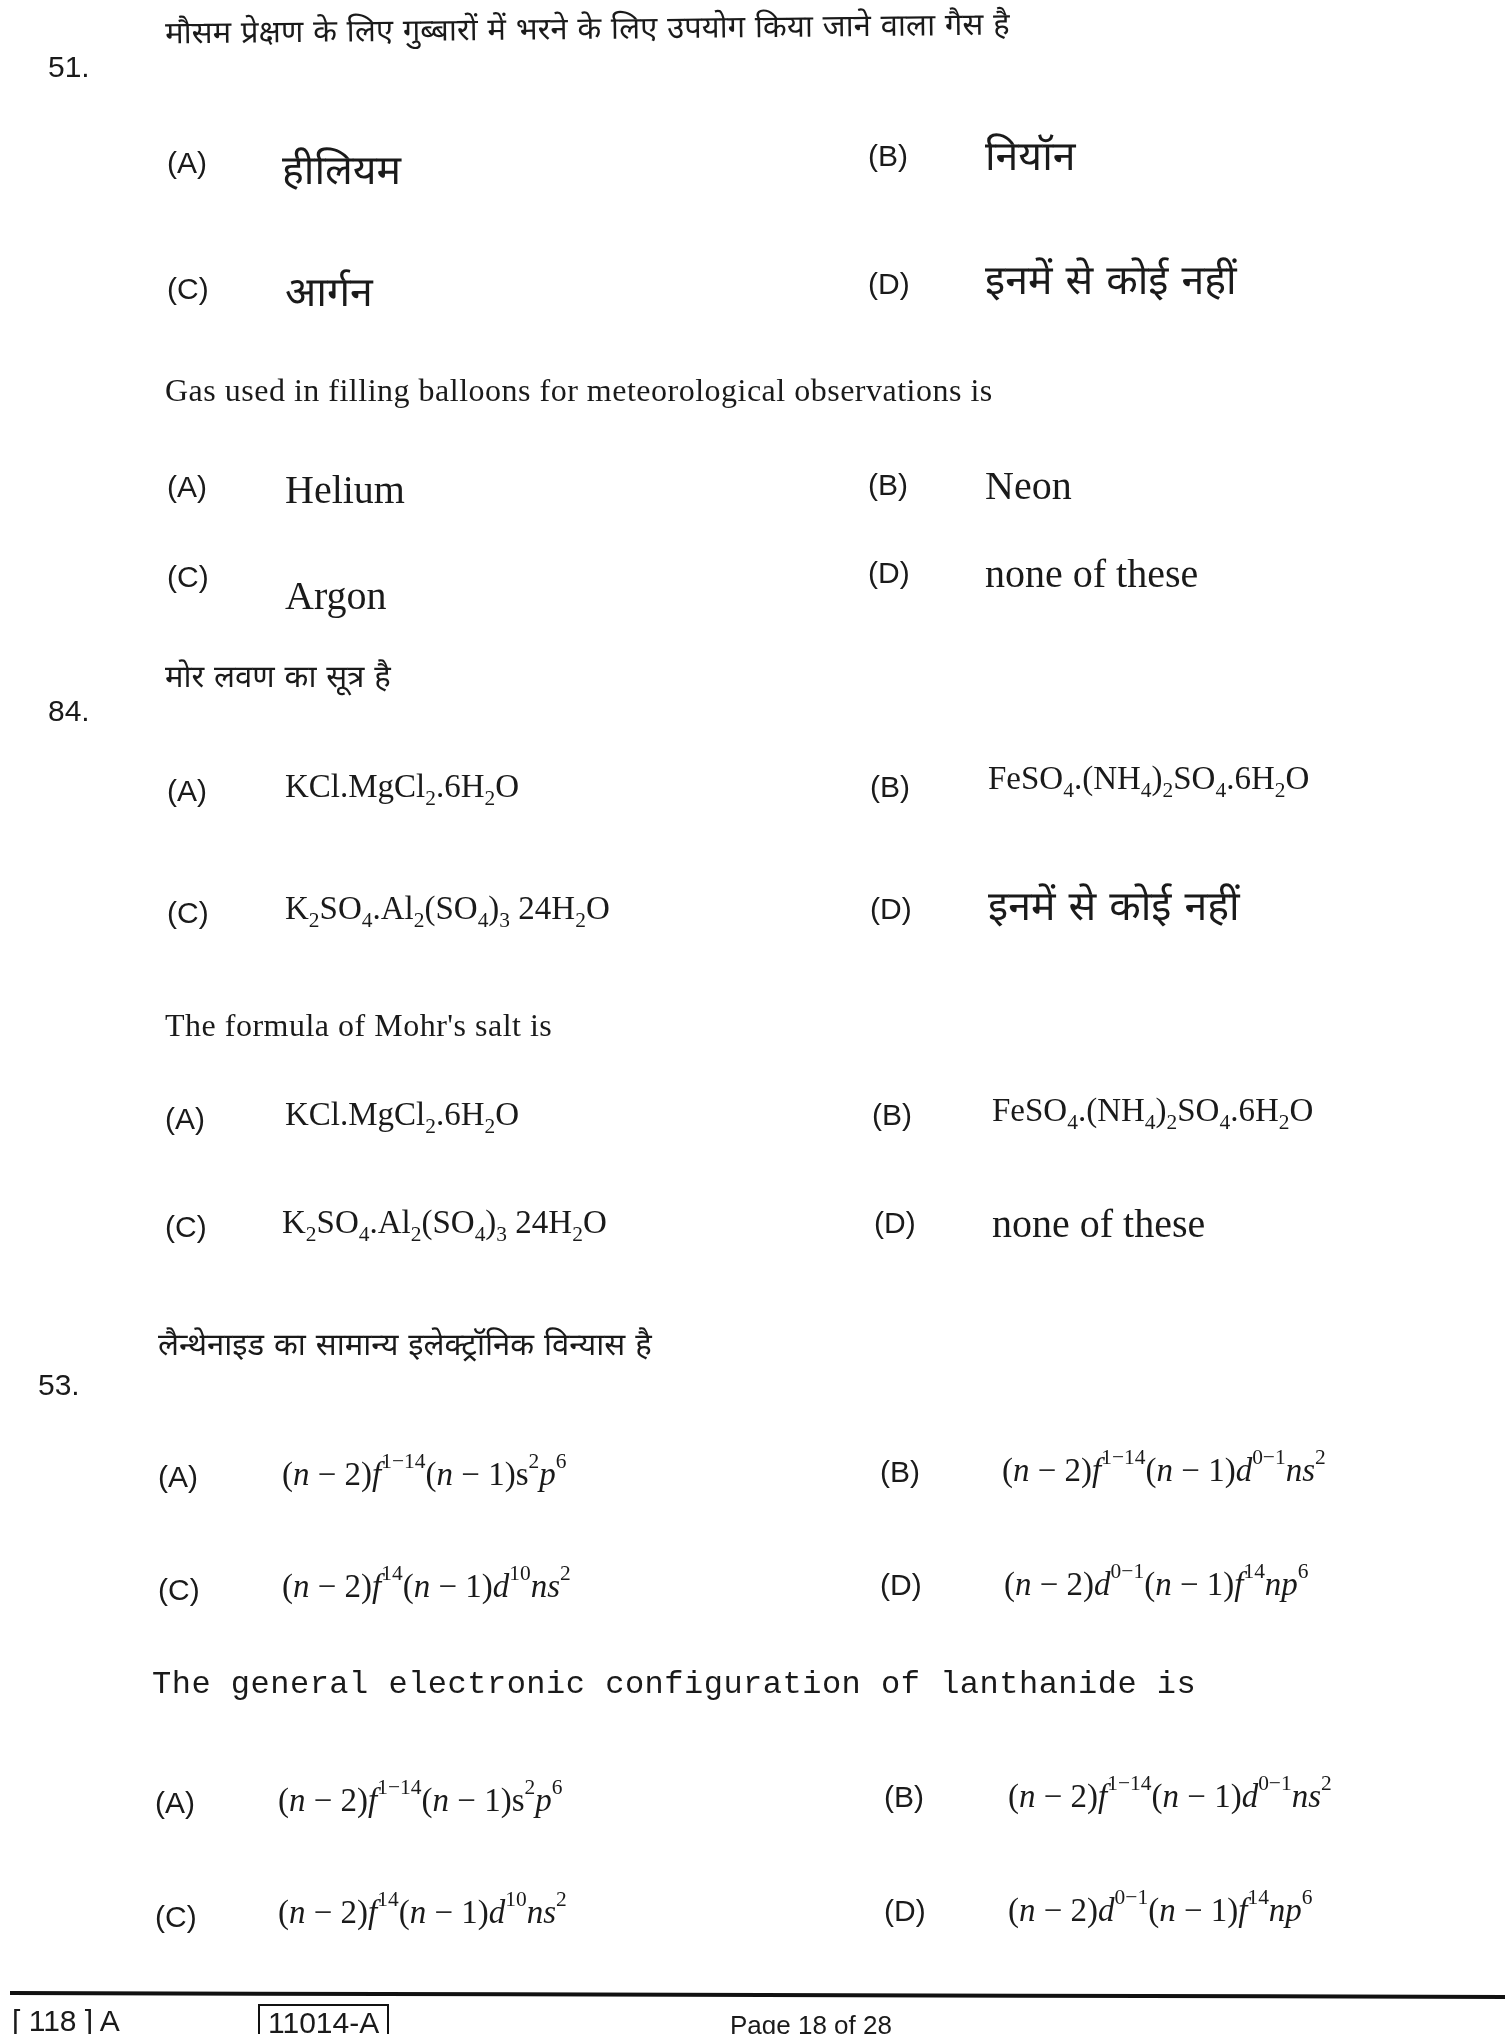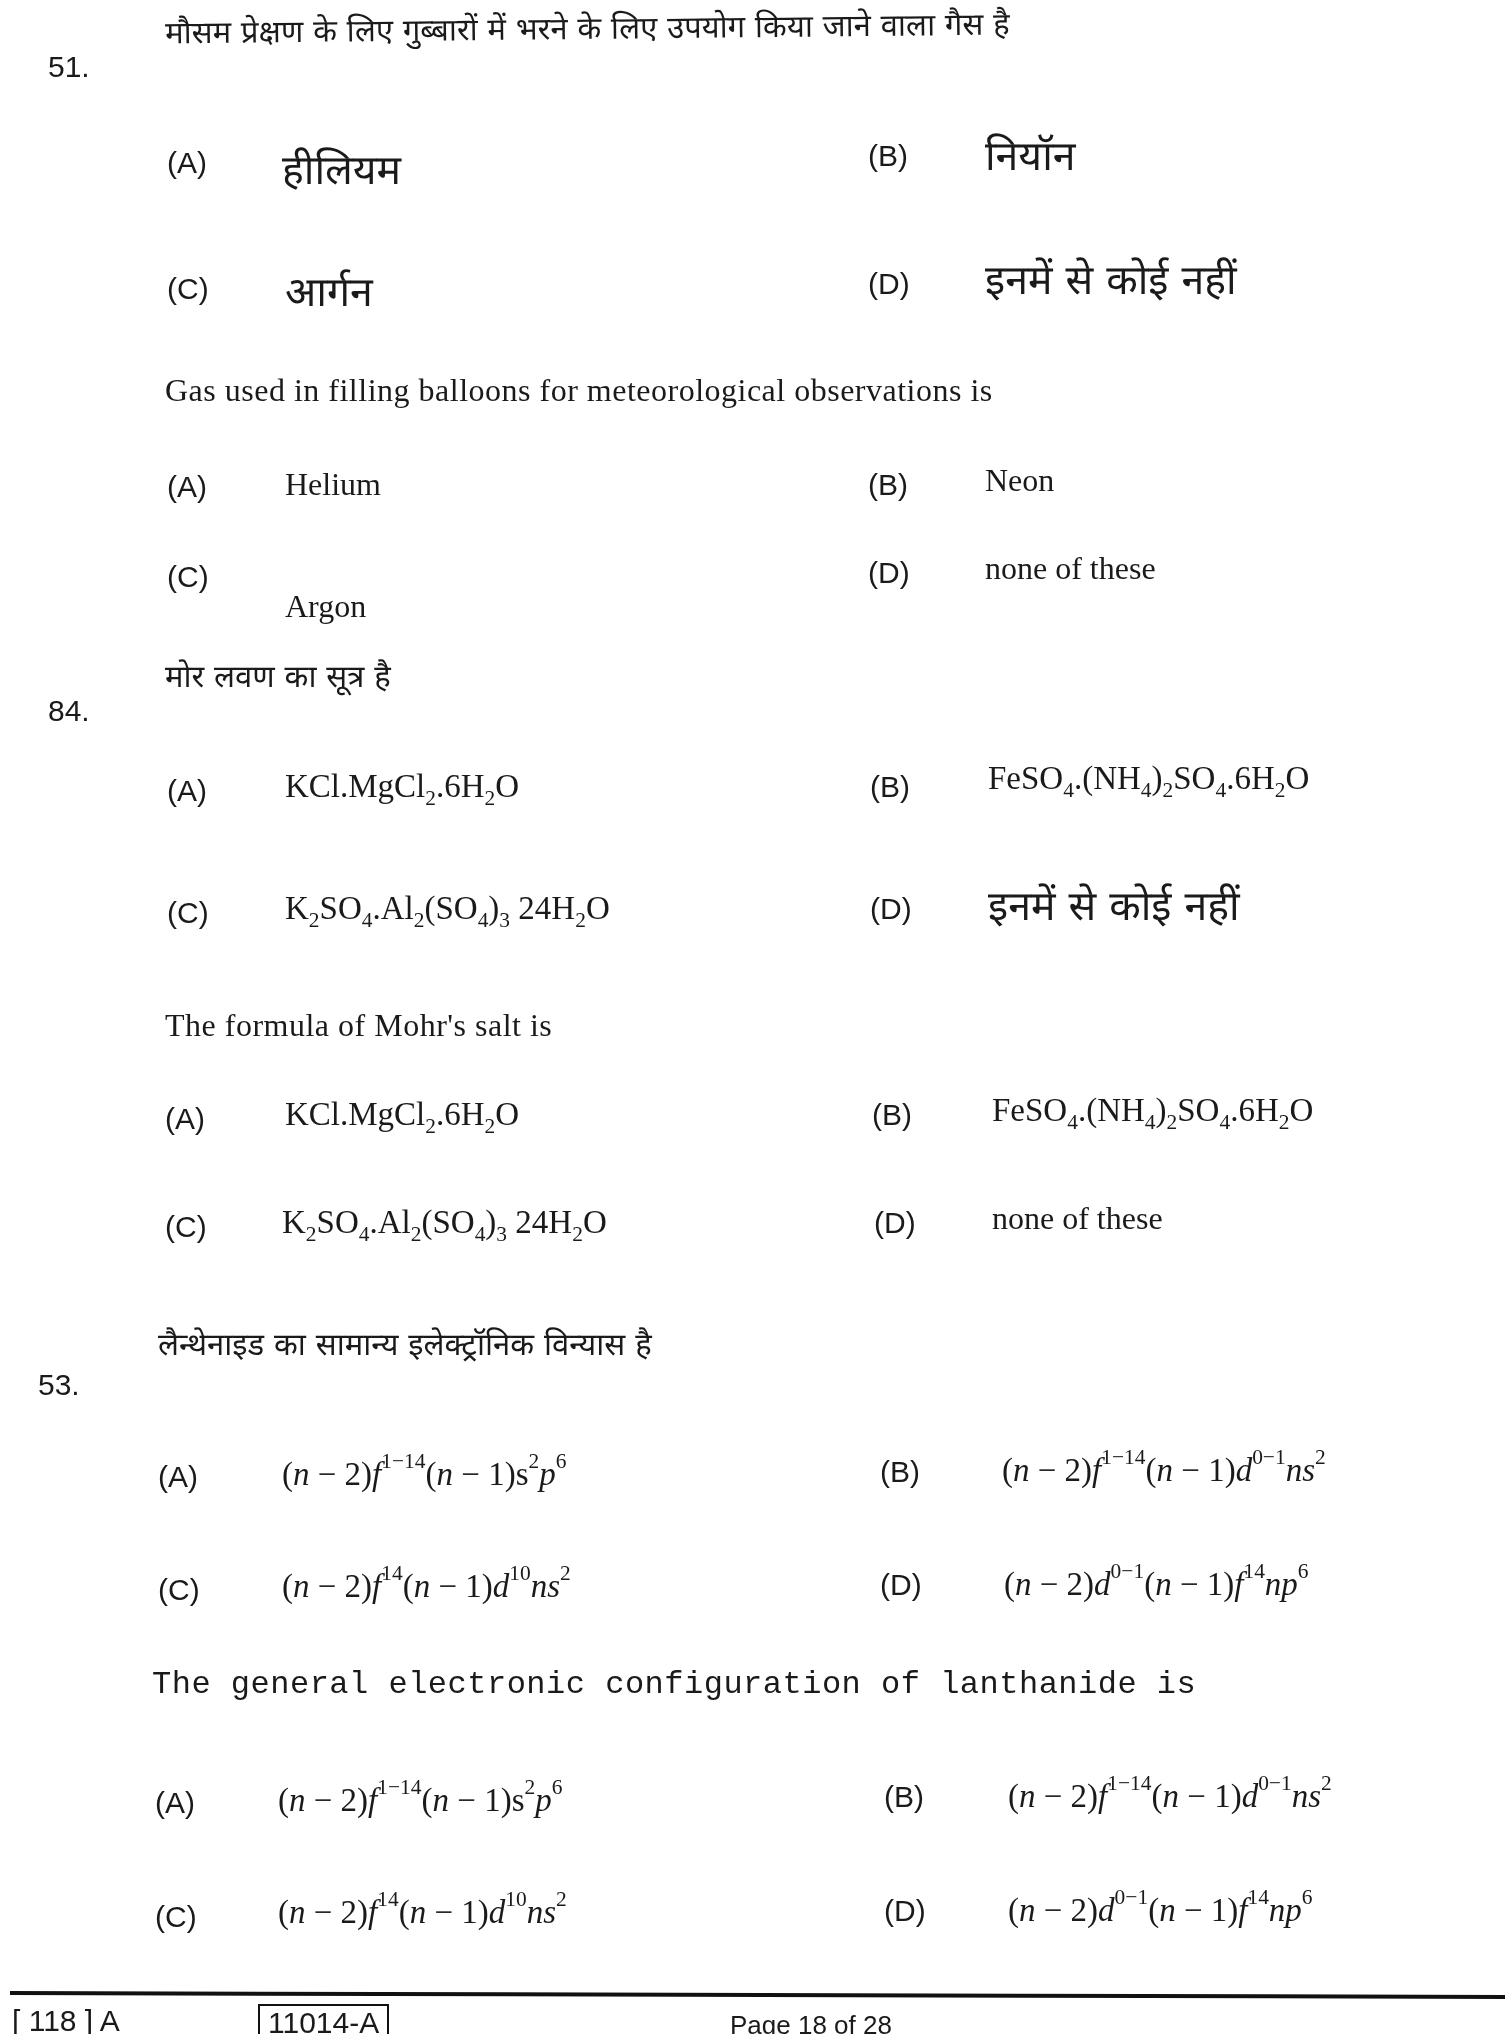--- a/index.html
+++ b/index.html
@@ -6,21 +6,21 @@
     body {
       width: 1505px; height: 2034px; position: relative; overflow: hidden;
       font-family: "Liberation Serif", "DejaVu Serif", serif;
       color: #1a1a1a;
     }
     .abs { position: absolute; white-space: nowrap; }
     .qnum { font-family: "Liberation Sans", "DejaVu Sans", sans-serif; font-size: 30px; margin-top: 30px; }
     .hindi { font-family: "DejaVu Sans", sans-serif; font-size: 31px; }
     .stem { font-size: 32px; letter-spacing: 0.5px; }
     .lbl { font-family: "Liberation Sans", "DejaVu Sans", sans-serif; font-size: 30px; }
-    .opt { font-size: 32px; }
+    .opt { font-size: 40px; }
     .opt-hi { font-family: "DejaVu Sans", sans-serif; font-size: 41px; }
     .formula { font-size: 33px; }
     .formula sub { font-size: 0.65em; vertical-align: -0.35em; line-height: 0; }
     .formula sup { font-size: 0.65em; vertical-align: 0.8em; line-height: 0; }
     .formula i { font-style: italic; }
     .rule {
       position: absolute; left: 10px; top: 1993px; width: 1495px; height: 4px;
       background: #111;
       transform: skewY(0.15deg);
     }
@@ -43,21 +43,21 @@
 <div class="abs lbl" style="left:868px;top:267px;">(D)</div>
 <div class="abs opt-hi" style="left:985px;top:250px;">इनमें से कोई नहीं</div>
 
 <div class="abs stem" style="left:165px;top:372px;">Gas used in filling balloons for meteorological observations is</div>
 <div class="abs lbl" style="left:167px;top:470px;">(A)</div>
 <div class="abs opt" style="left:285px;top:466px;">Helium</div>
 <div class="abs lbl" style="left:868px;top:468px;">(B)</div>
 <div class="abs opt" style="left:985px;top:462px;">Neon</div>
 
 <div class="abs lbl" style="left:167px;top:560px;">(C)</div>
-<div class="abs opt" style="left:285px;top:588px;">Argon</div>
+<div class="abs opt" style="left:285px;top:572px;">Argon</div>
 <div class="abs lbl" style="left:868px;top:556px;">(D)</div>
 <div class="abs opt" style="left:985px;top:550px;">none of these</div>
 
 <div class="abs qnum" style="left:48px;top:664px;">84.</div>
 <div class="abs hindi" style="left:165px;top:654px;">मोर लवण का सूत्र है</div>
 
 <div class="abs lbl" style="left:167px;top:774px;">(A)</div>
 <div class="abs formula" style="left:285px;top:768px;"><span>KCl.MgCl</span><sub>2</sub><span>.6H</span><sub>2</sub><span>O</span></div>
 <div class="abs lbl" style="left:870px;top:770px;">(B)</div>
 <div class="abs formula" style="left:988px;top:760px;"><span>FeSO</span><sub>4</sub><span>.(NH</span><sub>4</sub><span>)</span><sub>2</sub><span>SO</span><sub>4</sub><span>.6H</span><sub>2</sub><span>O</span></div>

